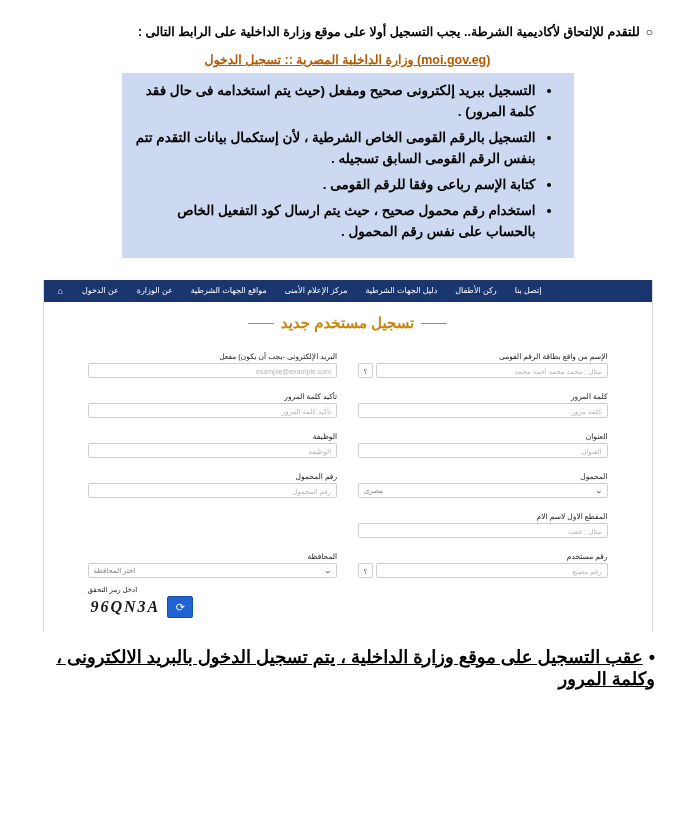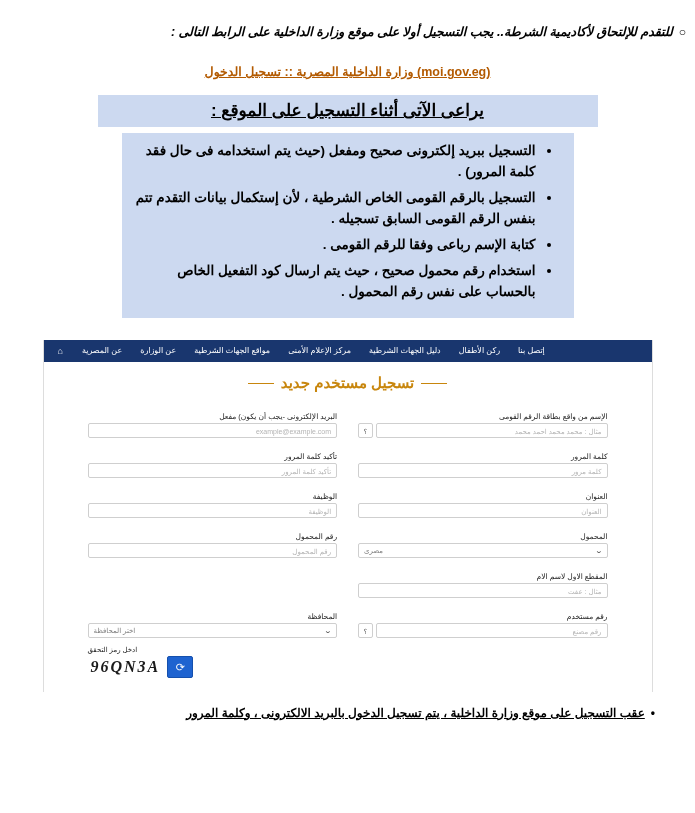--- a/index.html
+++ b/index.html
@@ -17,35 +17,34 @@
   .page {
     position: relative;
     width: 695px;
     height: 813px;
     box-sizing: border-box;
   }
   
   .intro {
     direction: rtl;
     text-align: right;
-    padding: 22px 9px 0 22px;
+    padding: 22px 42px 0 22px;
     font-size: 12.5px;
     font-weight: bold;
     line-height: 1.6;
-    font-style: italic;
   }
   .intro .marker {
     display: inline-block;
     margin-left: 6px;
     font-size: 12px;
   }
   .link-line {
     direction: rtl;
     text-align: center;
-    margin-top: 22px;
+    margin-top: 10px;
     font-size: 12.5px;
   }
   .link-line a {
     color: #b35a00;
     text-decoration: underline;
     font-weight: bold;
   }
   
   .notice-heading {
     margin: 16px auto 0 auto;
@@ -251,21 +250,21 @@
     font-style: italic;
     letter-spacing: 2px;
     color: #1a1a1a;
     padding: 0 3px;
   }
   
   .footer-note {
     direction: rtl;
     text-align: right;
     padding: 14px 40px 0 22px;
-    font-size: 12px;
+    font-size: 18px;
     font-weight: bold;
     text-decoration: underline;
   }
   .footer-note .marker {
     display: inline-block;
     margin-left: 6px;
     text-decoration: none;
   }
 </style>
 </head>
@@ -274,35 +273,34 @@
 <div class="page">
 
   <div class="intro">
     <span class="marker">○</span><span>للتقدم للإلتحاق لأكاديمية الشرطة.. يجب التسجيل أولا على موقع وزارة الداخلية على الرابط التالى :</span>
   </div>
 
   <div class="link-line">
     <a href="#"><span>(moi.gov.eg)</span> <span>وزارة الداخلية المصرية :: تسجيل الدخول</span></a>
   </div>
 
-  <div class="notice-heading">يراعى الآتى أثناء التسجيل على الموقع :</div>
   <div class="notice-box">
     <ul>
       <li>التسجيل ببريد إلكترونى صحيح ومفعل (حيث يتم استخدامه فى حال فقد كلمة المرور) .</li>
       <li>التسجيل بالرقم القومى الخاص الشرطية ، لأن إستكمال بيانات التقدم تتم بنفس الرقم القومى السابق تسجيله .</li>
       <li>كتابة الإسم رباعى وفقا للرقم القومى .</li>
       <li>استخدام رقم محمول صحيح ، حيث يتم ارسال كود التفعيل الخاص بالحساب على نفس رقم المحمول .</li>
     </ul>
   </div>
 
   <div class="site">
 
     <div class="navbar">
       <span class="home-icon">⌂</span>
-      <span class="navitem">عن المصرية</span>
+      <span class="navitem">عن الدخول</span>
       <span class="navitem">عن الوزارة</span>
       <span class="navitem">مواقع الجهات الشرطية</span>
       <span class="navitem">مركز الإعلام الأمنى</span>
       <span class="navitem">دليل الجهات الشرطية</span>
       <span class="navitem">ركن الأطفال</span>
       <span class="navitem">إتصل بنا</span>
     </div>
 
     <div class="site-title">
       <span class="dash"></span><span>تسجيل مستخدم جديد</span><span class="dash"></span>

